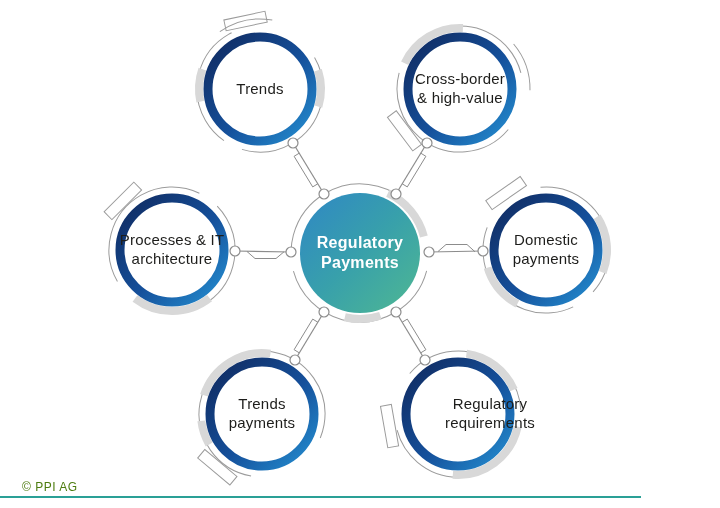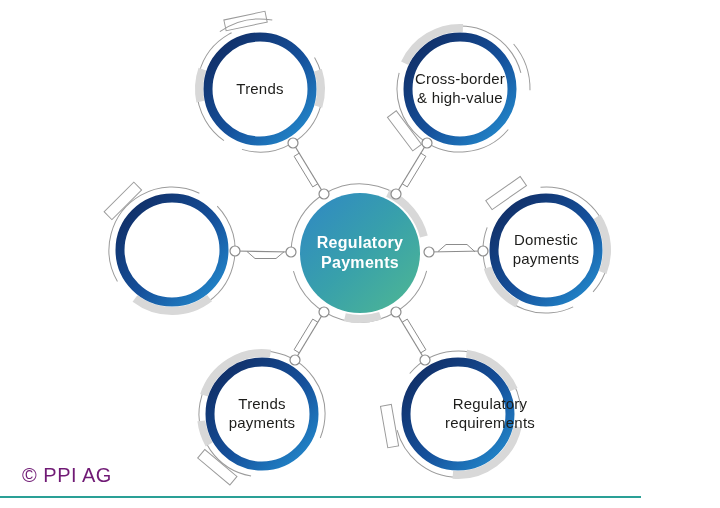--- a/index.html
+++ b/index.html
@@ -32,23 +32,23 @@
   }
   .hub-label{
     width:118px;
     font-size:16px;
     font-weight:bold;
     color:#ffffff;
     letter-spacing:0.3px;
   }
   .copyright{
     position:absolute;
-    left:22px;top:464px;
-    font-size:20px;
-    color:#701a75;
+    left:22px;top:480px;
+    font-size:12px;
+    color:#4d7c0f;
     letter-spacing:0.5px;
   }
   .bottom-rule{
     position:absolute;
     left:0;top:496px;
     width:720px;height:2px;
     background:#2aa096;
   }
 </style>
 </head>
@@ -155,20 +155,22 @@
       <circle class="node" cx="235" cy="251" r="5"></circle>
       <circle class="node" cx="483" cy="251" r="5"></circle>
       <circle class="node" cx="295" cy="360" r="5"></circle>
       <circle class="node" cx="425" cy="360" r="5"></circle>
     </g>
   </svg>
 
   <div class="label" style="left:260px;top:89px;">Trends</div>
   <div class="label" style="left:460px;top:89px;">Cross-border
 &amp; high-value</div>
+  <div class="label" style="left:172px;top:250px;">Processes &amp; IT
+architecture</div>
   <div class="label" style="left:546px;top:250px;">Domestic
 payments</div>
   <div class="label" style="left:262px;top:414px;">Trends
 payments</div>
   <div class="label" style="left:476px;top:414px;padding-left:28px;">Regulatory
 requirements</div>
   <div class="label hub-label" style="left:360px;top:253px;">Regulatory
 Payments</div>
 
   <div class="copyright">© PPI AG</div>

